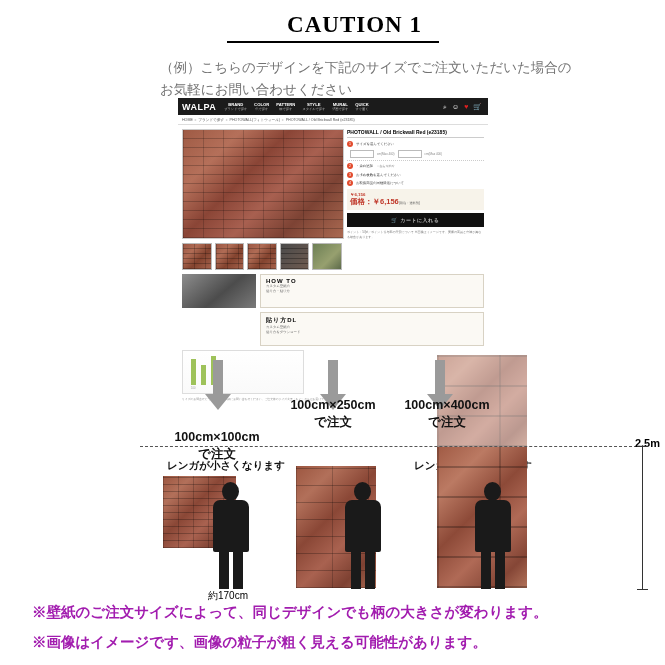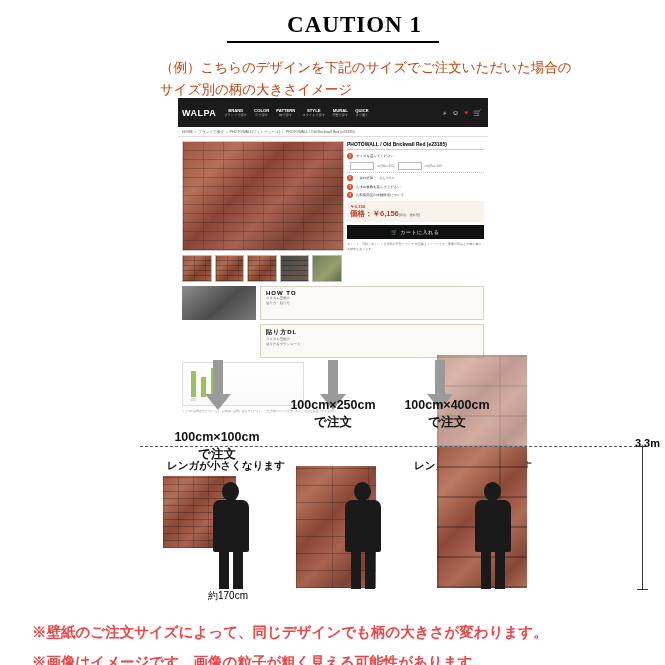--- a/index.html
+++ b/index.html
@@ -32,34 +32,34 @@
     background: #000;
     margin: 3px auto 0 auto;
   }
 
   
   .lead {
     margin: 14px 0 0 0;
     padding-left: 160px;
     font-size: 13.5px;
     line-height: 1.65;
-    color: #c2410c;
+    color: #737373;
   }
 
   
   .browser {
     position: absolute;
     left: 178px;
     top: 98px;
     width: 310px;
     background: #fff;
     font-size: 4px;
   }
   .bar {
-    height: 29px;
+    height: 17px;
     background: #1b1b1b;
     display: flex;
     align-items: center;
     padding: 0 4px;
     color: #fff;
   }
   .logo {
     font-size: 9px;
     font-weight: bold;
     letter-spacing: .5px;
@@ -298,35 +298,34 @@
     font-size: 10px;
     font-weight: normal;
   }
 
   
   .warn {
     position: absolute;
     left: 32px;
     font-size: 14.5px;
     font-weight: bold;
-    color: #ef4444;
-    margin-top: 20px;
+    color: #a21caf;
   }
   .warn1 { top: 603px; }
   .warn2 { top: 633px; }
 </style>
 </head>
 <body>
 
 <div class="title">CAUTION 1</div>
 <div class="title-underline"></div>
 
 <div class="lead">
   <div>（例）こちらのデザインを下記のサイズでご注文いただいた場合の</div>
-  <div>サイズ別の柄の大きさイメージ</div>
+  <div>お気軽にお問い合わせください</div>
 </div>
 
 <div class="browser">
 
   <div class="bar">
     <div class="logo">WALPA</div>
     <div class="navs">
       <div class="nav-item">
         <div class="n1">BRAND</div>
         <div class="n2">ブランドで探す</div>
@@ -468,21 +467,21 @@
 <div class="orderlabel" style="left:268px; top:397px; width:130px;">
   <span>100cm×250cm</span><br>
   <span>で注文</span>
 </div>
 <div class="orderlabel" style="left:382px; top:397px; width:130px;">
   <span>100cm×400cm</span><br>
   <span>で注文</span>
 </div>
 
 <div class="dashline"></div>
-<div class="dim-label">3.3m</div>
+<div class="dim-label">2.5m</div>
 <div class="dim-bar"></div>
 <div class="dim-cap-top"></div>
 <div class="dim-cap-bot"></div>
 
 <div class="samplecap" style="left:167px; top:459px;">レンガが小さくなります</div>
 <div class="samplecap" style="left:414px; top:459px;">レンガが大きくなります</div>
 
 <div class="panel brickA" style="left:163px; top:476px; width:73px; height:72px;"></div>
 <div class="panel brickB" style="left:296px; top:466px; width:80px; height:122px;"></div>
 <div class="panel brickC" style="left:437px; top:447px; width:90px; height:141px;"></div>

